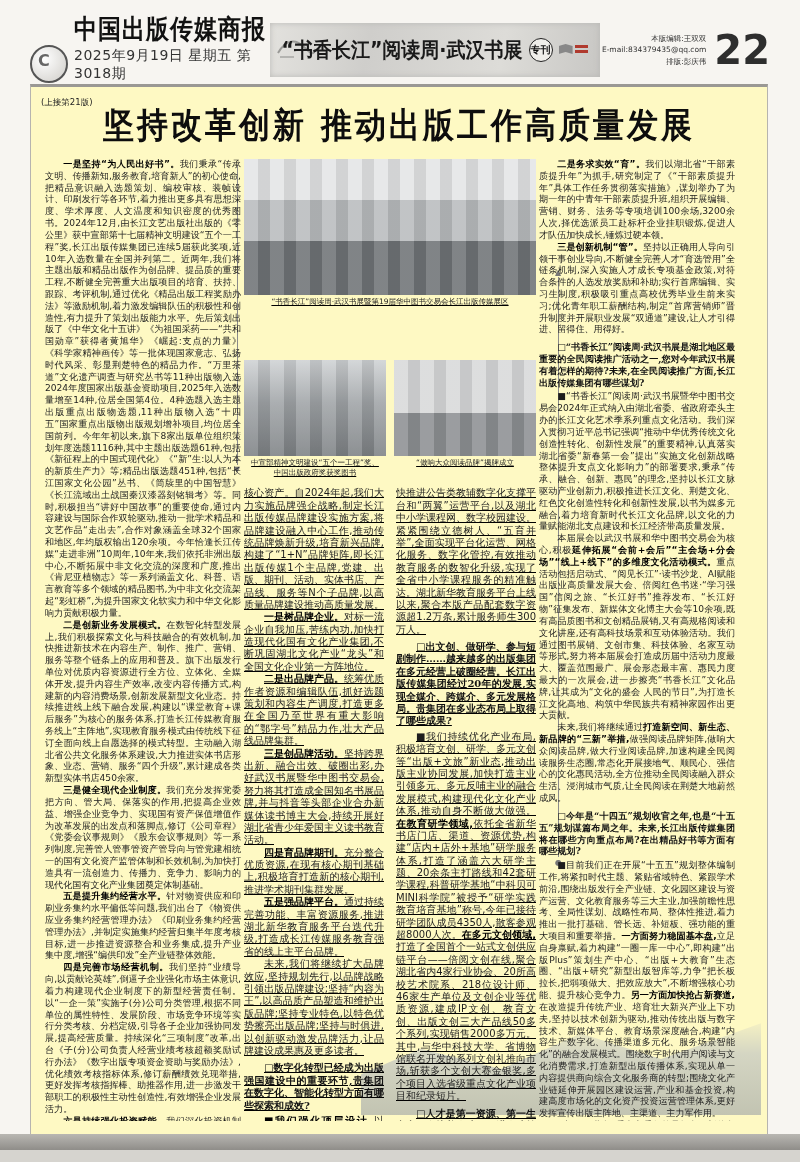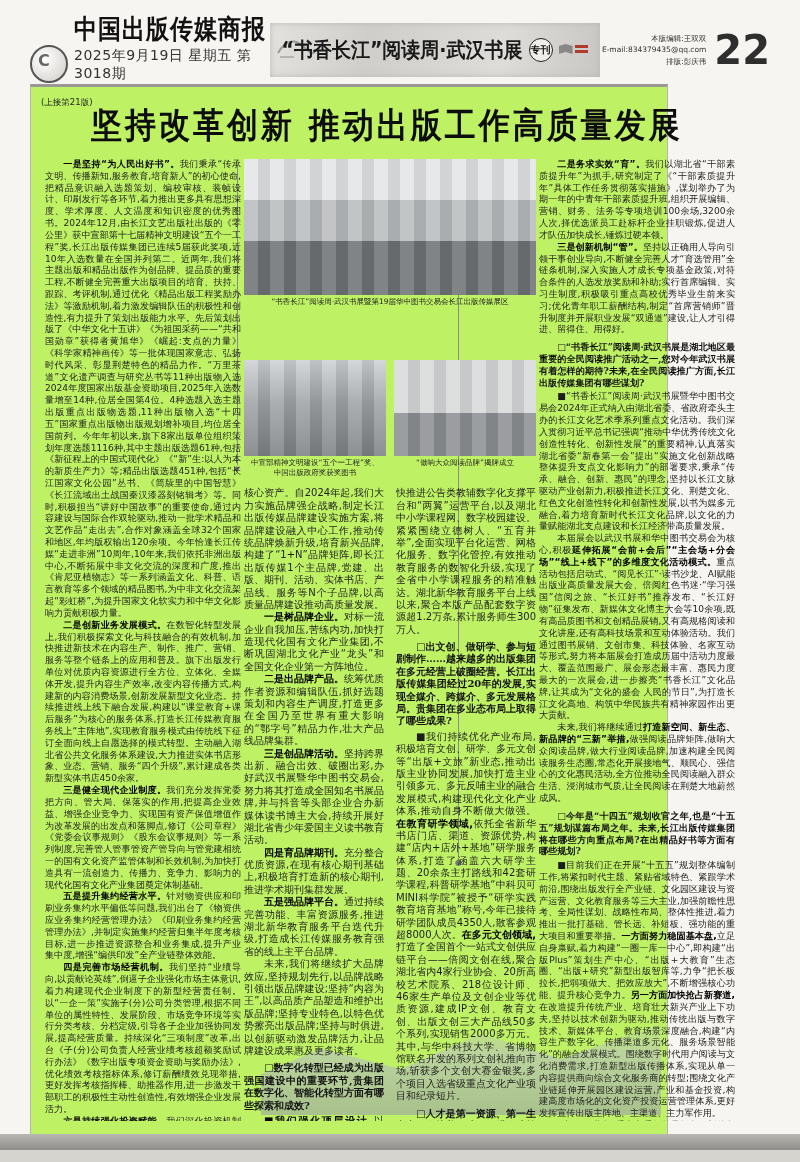--- a/index.html
+++ b/index.html
@@ -20,27 +20,27 @@
   .banner-title{font-size:19px;font-weight:bold;color:#1a1a1a;white-space:nowrap;transform:scaleY(1.1);}
   .badge{width:22px;height:22px;border:1.5px solid #222;border-radius:50%;font-size:10px;font-weight:bold;color:#111;display:flex;align-items:center;justify-content:center;line-height:1;text-align:center;flex:0 0 auto;background:#efeeea;}
   .minilogo{width:30px;height:18px;position:relative;flex:0 0 auto;}
   .minilogo .book{position:absolute;left:0;top:3px;width:14px;height:10px;background:#888;clip-path:polygon(0 20%,50% 0,100% 20%,100% 100%,50% 80%,0 100%);}
   .minilogo .r1,.minilogo .r2{position:absolute;left:16px;width:13px;height:3px;background:#b03a2e;}
   .minilogo .r1{top:4px}.minilogo .r2{top:9px}
   .edition{margin-left:auto;display:flex;align-items:center;gap:8px;}
   .edinfo{text-align:right;font-size:7.5px;color:#333;line-height:1.5;}
   .pageno{font-size:40px;font-weight:bold;color:#2e2e2e;line-height:.9;font-family:"DejaVu Sans",sans-serif;}
   
-  .frame{position:absolute;left:30px;top:84px;width:638px;height:1052px;border:1px solid #b6b4af;border-top:3px solid #9a9894;background:#bef264;box-sizing:border-box;}
+  .frame{position:absolute;left:30px;top:84px;width:738px;height:1052px;border:1px solid #b6b4af;border-top:3px solid #9a9894;background:#fef9c3;box-sizing:border-box;}
   .kicker{position:absolute;left:10px;top:10px;font-size:8.5px;color:#222;}
   .headline{margin:18px 60px 0 60px;text-align:center;font-size:31px;font-weight:bold;color:#0d0d0d;letter-spacing:3px;transform:scaleY(1.12);white-space:nowrap;}
   .cols{position:absolute;left:14px;top:72px;width:710px;height:962px;display:flex;gap:3px;z-index:2;}
   .col{overflow:hidden;}
   .col-outer{width:196px;flex:0 0 auto;}
-  .col-mid{width:292px;flex:0 0 auto;display:flex;flex-direction:column;}
+  .col-mid{width:292px;flex:0 0 auto;display:flex;flex-direction:column;text-decoration:underline;}
   .subcols{display:flex;gap:12px;flex:1;overflow:hidden;margin-top:4px;}
   .subcol{width:140px;overflow:hidden;}
   
   .para{margin:0;font-size:10px;line-height:1.24;text-align:justify;color:#1d1d1d;text-indent:2em;}
   .col-outer .para{font-size:9.1px;line-height:1.3;}
   .para.cont{text-indent:0;}
   .para b{color:#000;}
   .para.q{font-family:"DejaVu Serif","Liberation Serif",serif;font-weight:bold;color:#111;margin:5px 0 3px 0;}
   
   .photo{background:linear-gradient(180deg,#cfd2d4 0%,#9fa3a6 45%,#7d8184 100%);position:relative;overflow:hidden;}

